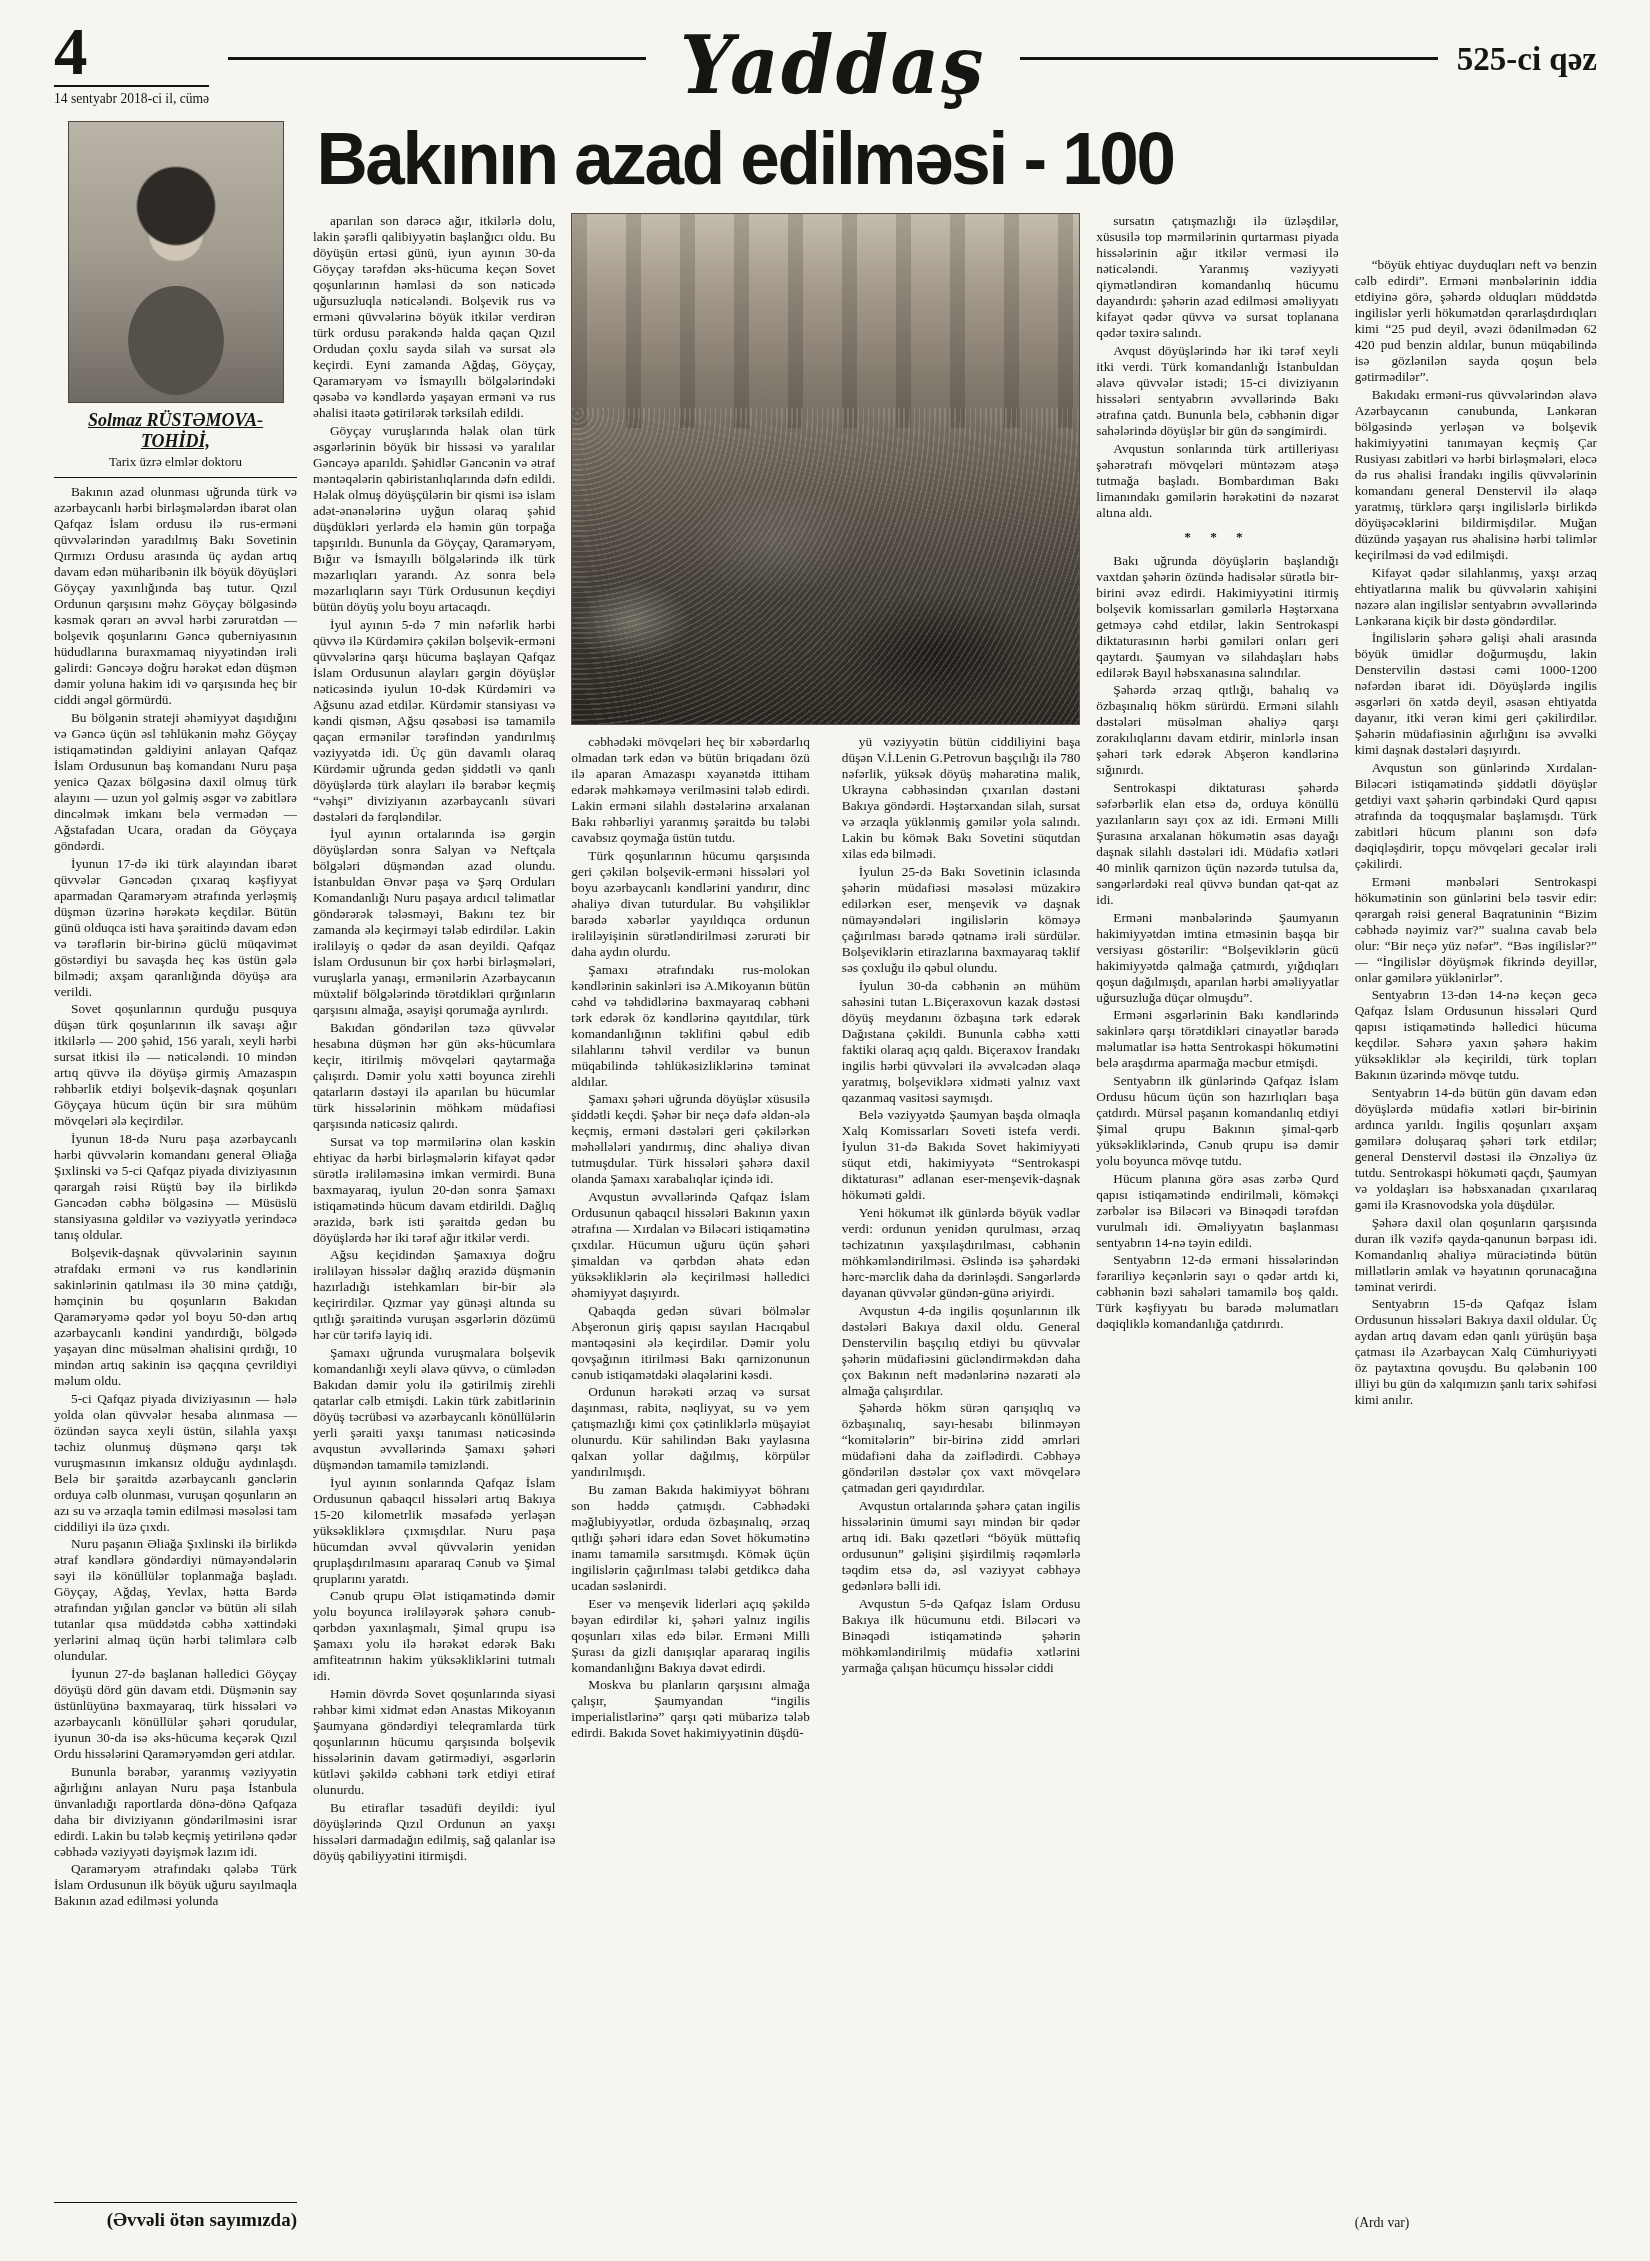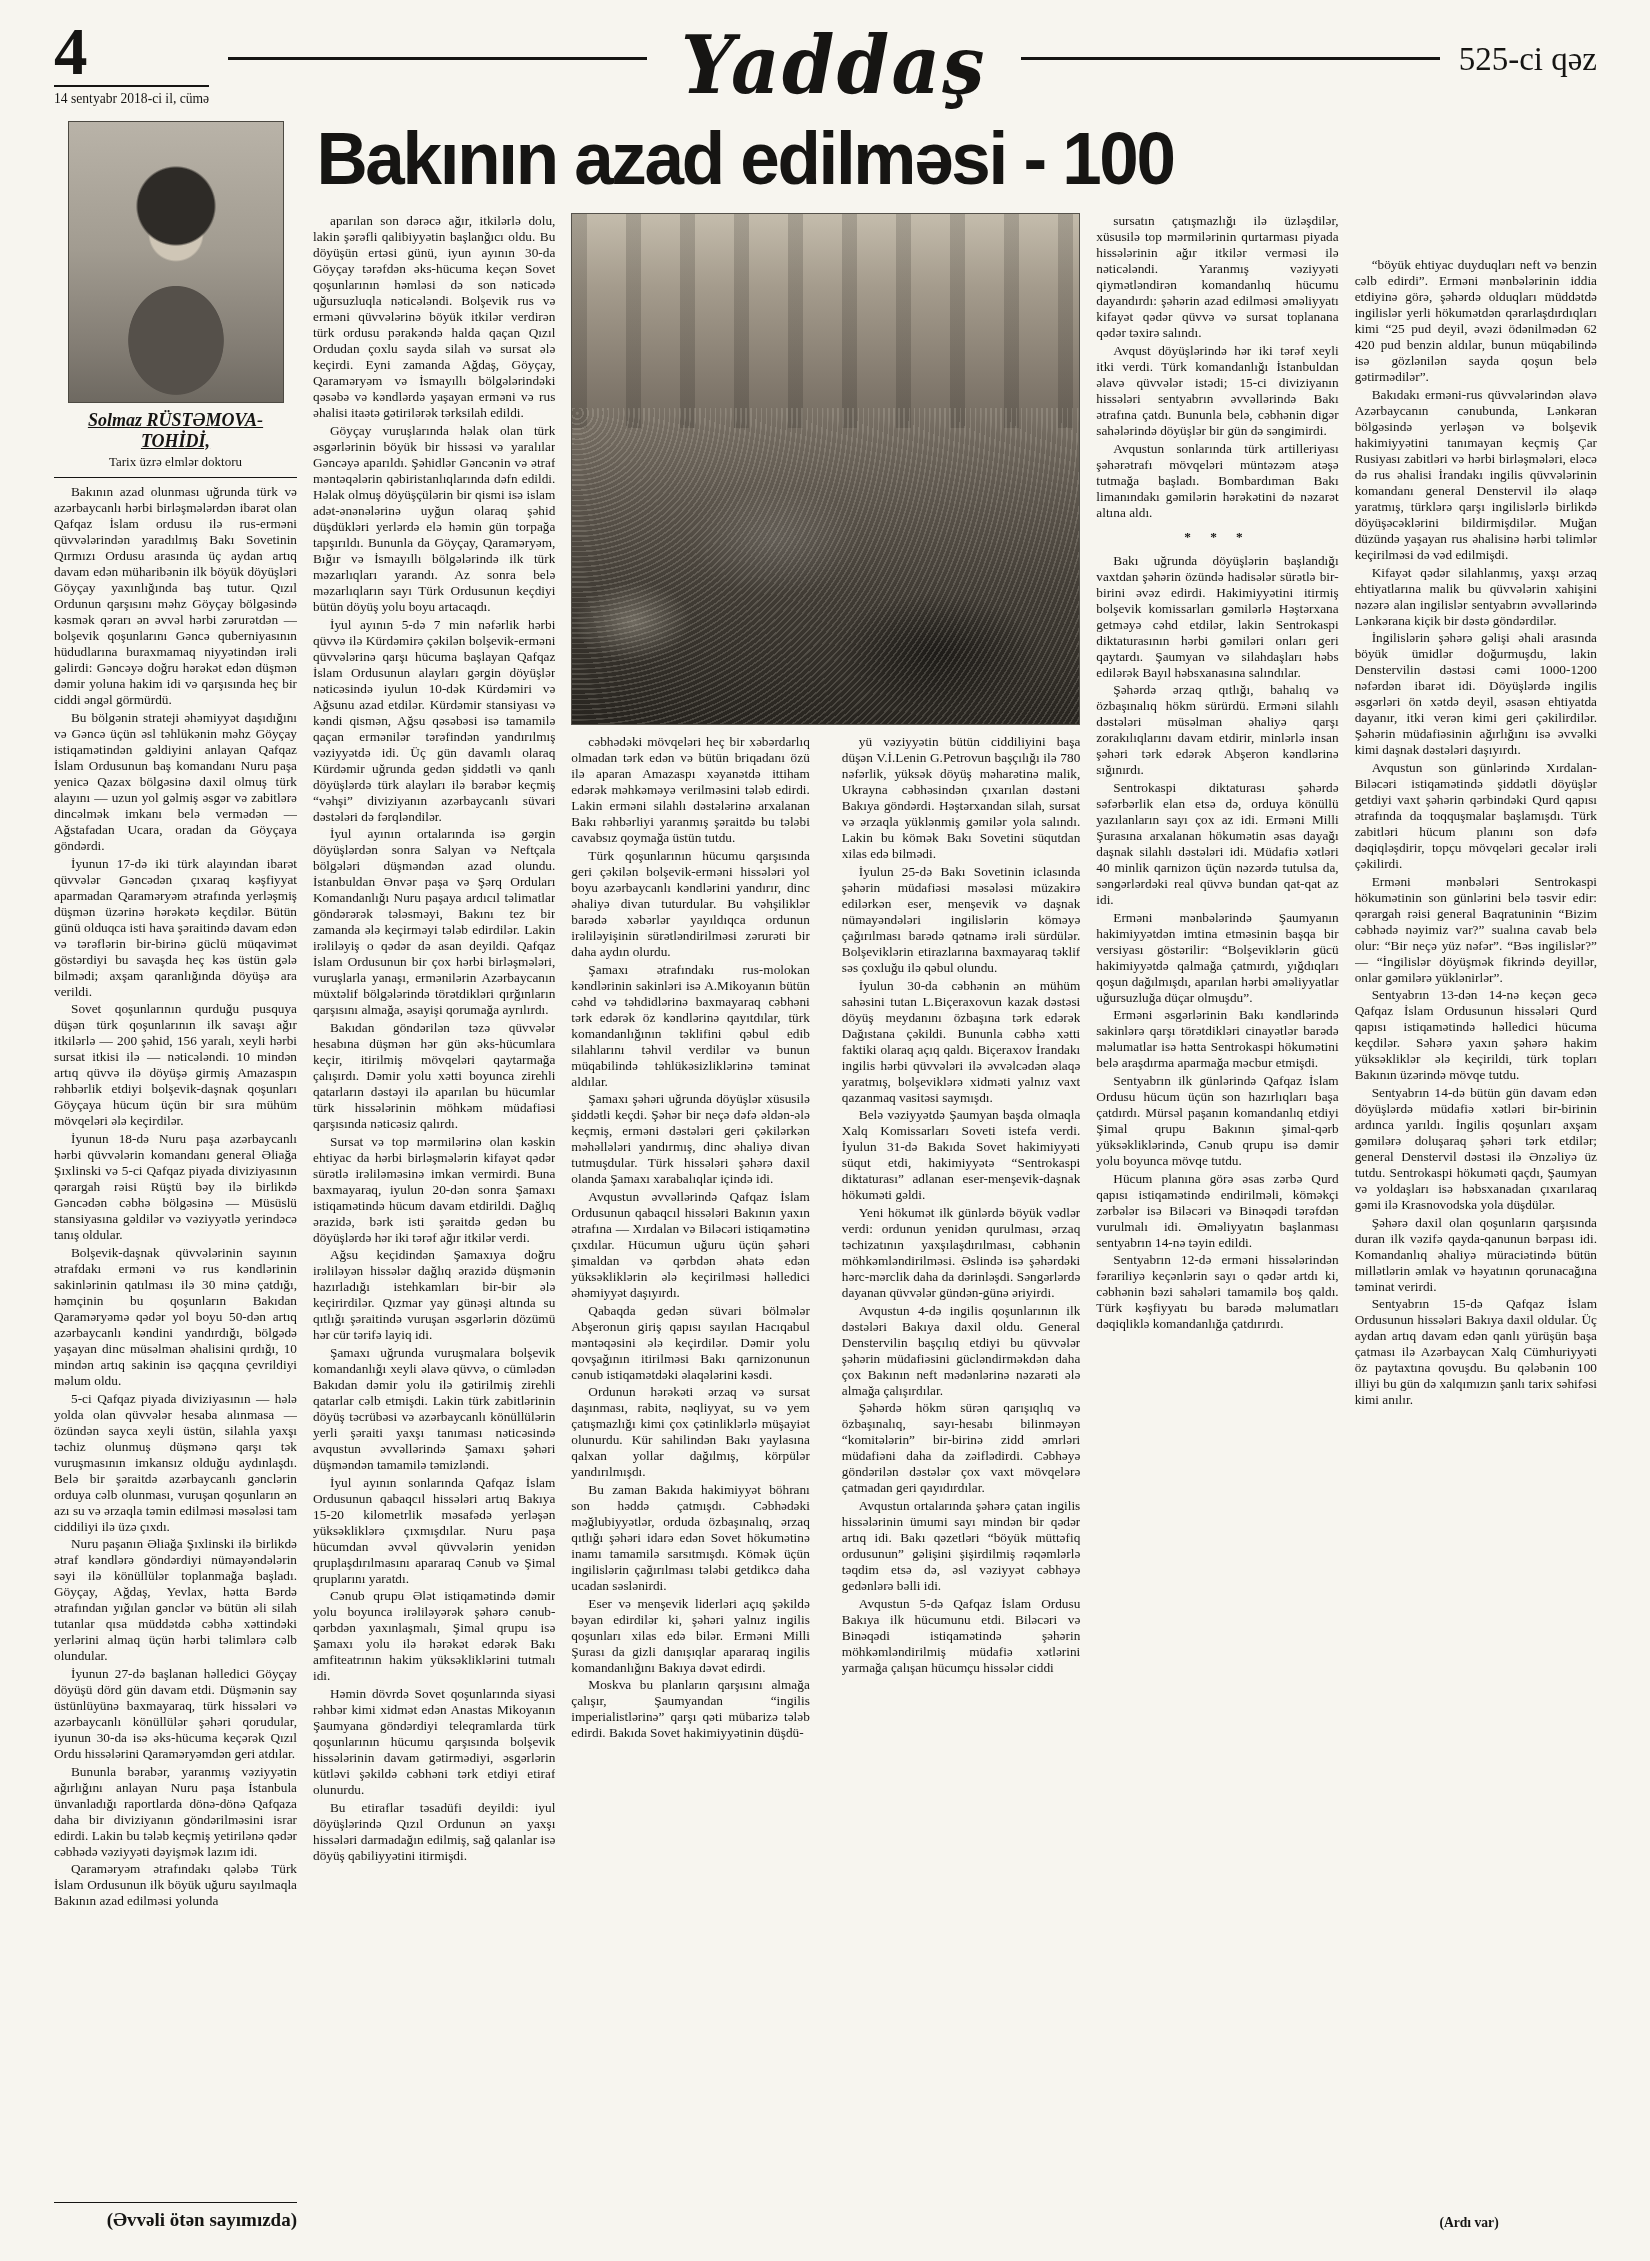--- a/index.html
+++ b/index.html
@@ -17,21 +17,21 @@
   .header { display:flex; align-items:center; gap:19px; padding-bottom:10.2px; }
   .hleft { flex:0 0 auto; }
   .pagenum { font-size:67px; font-weight:bold; line-height:.82; }
   .hdate { font-size:13.6px; border-top:2.8px solid #161513; padding-top:4.5px; margin-top:5.7px; white-space:nowrap; }
   .hline { flex:1 1 0; height:2.8px; background:#161513; margin-top:-13.6px; }
   .masthead {
     font-family:"DejaVu Serif", serif; font-style:italic; font-weight:bold;
     font-size:75px; line-height:.9; padding:0 14.7px; letter-spacing:2.3px;
     transform:scaleY(1.08);
   }
-  .issue { font-size:33px; font-weight:normal; white-space:nowrap; margin-top:-11.3px; }
+  .issue { font-size:33px; font-weight:bold; white-space:nowrap; margin-top:-11.3px; }
 
   
   .content { flex:1 1 auto; display:flex; gap:16px; margin-top:3.4px; min-height:0; }
 
   .author-col { flex:0 0 243px; display:flex; flex-direction:column; min-height:0; }
   .portrait {
     width:216px; height:282px; margin:0 auto 6.8px; border:1.1px solid #4c4942;
     background:
       radial-gradient(circle at 50% 30%, #2e2b27 0 17%, rgba(46,43,39,0) 18%),
       radial-gradient(circle at 50% 40%, #cfc6b6 0 13%, rgba(207,198,182,0) 14%),
@@ -67,21 +67,21 @@
     opacity:.45;
   }
   .photo::after { 
     content:""; position:absolute; left:0; right:0; bottom:0; height:62%;
     background:repeating-radial-gradient(circle at 5.1px 5.1px, rgba(245,240,225,.16) 0 1.4px, rgba(0,0,0,0) 1.7px 5.1px);
   }
   .midcols { flex:1 1 auto; display:flex; gap:32px; min-height:0; }
 
   .flexcol { display:flex; flex-direction:column; }
   .flexcol .list { flex:1 1 auto; overflow:hidden;margin-top:44px; }
-  .ardi { margin-top:auto; font-weight:bold; font-size:13.6px; text-align:center; padding:4.5px 13.6px 0 0; }
+  .ardi { margin-top:auto; font-weight:normal; font-size:13.6px; text-align:left; padding:4.5px 13.6px 0 0; }
 
   
   .btext p, .list p, .col p {
     margin:0 0 1.7px; font-size:13.3px; line-height:16px;
     text-align:justify; text-indent:17px;
     hyphens:auto; -webkit-hyphens:auto;
   }
   p.sep { text-align:center; text-indent:0; font-weight:bold; letter-spacing:8px; margin:8px 0; }
 </style>
 </head>

